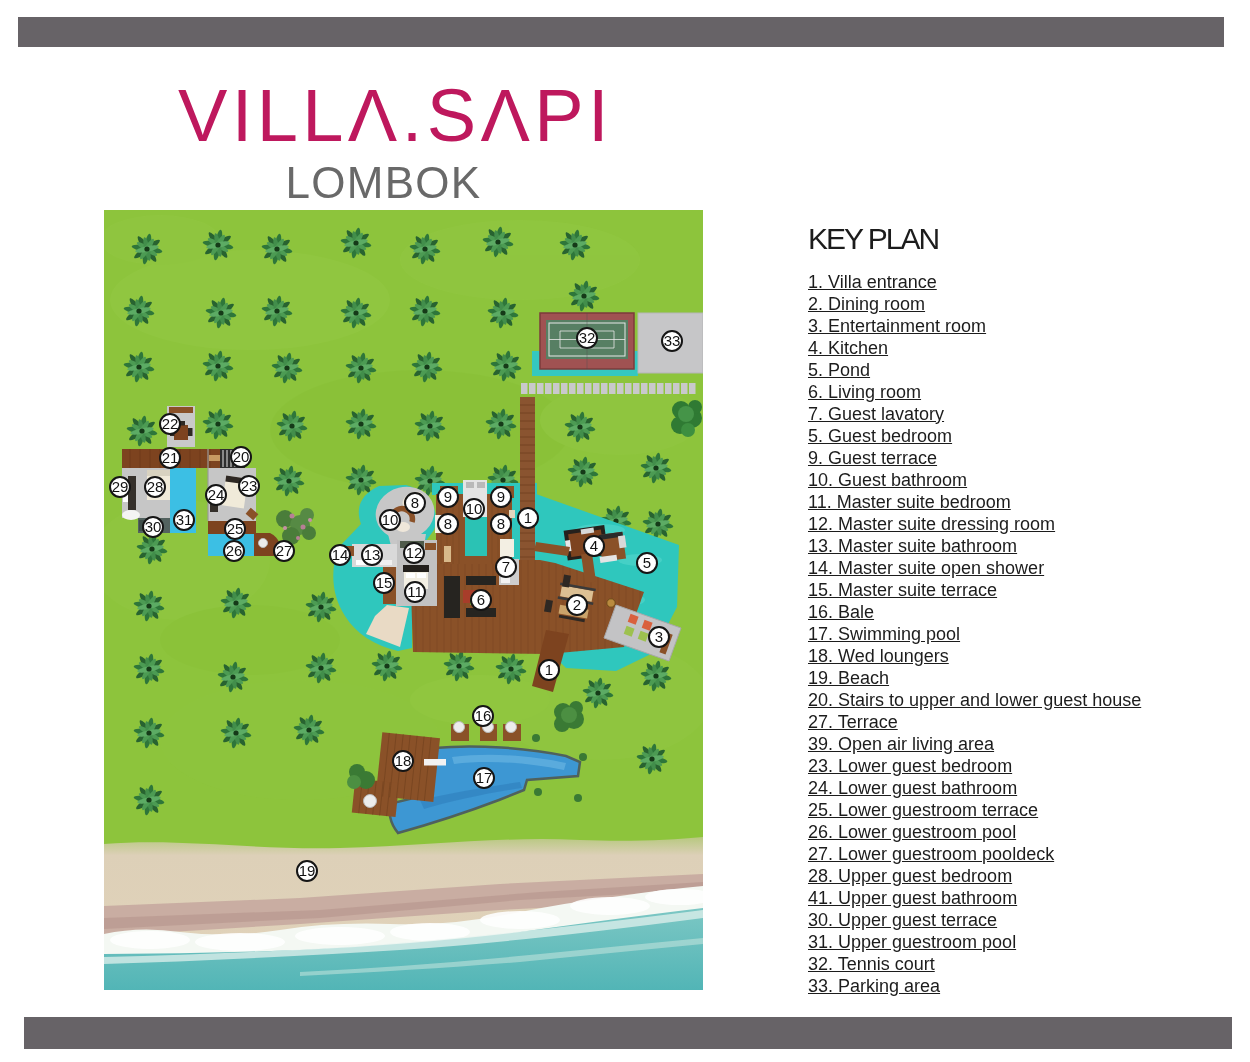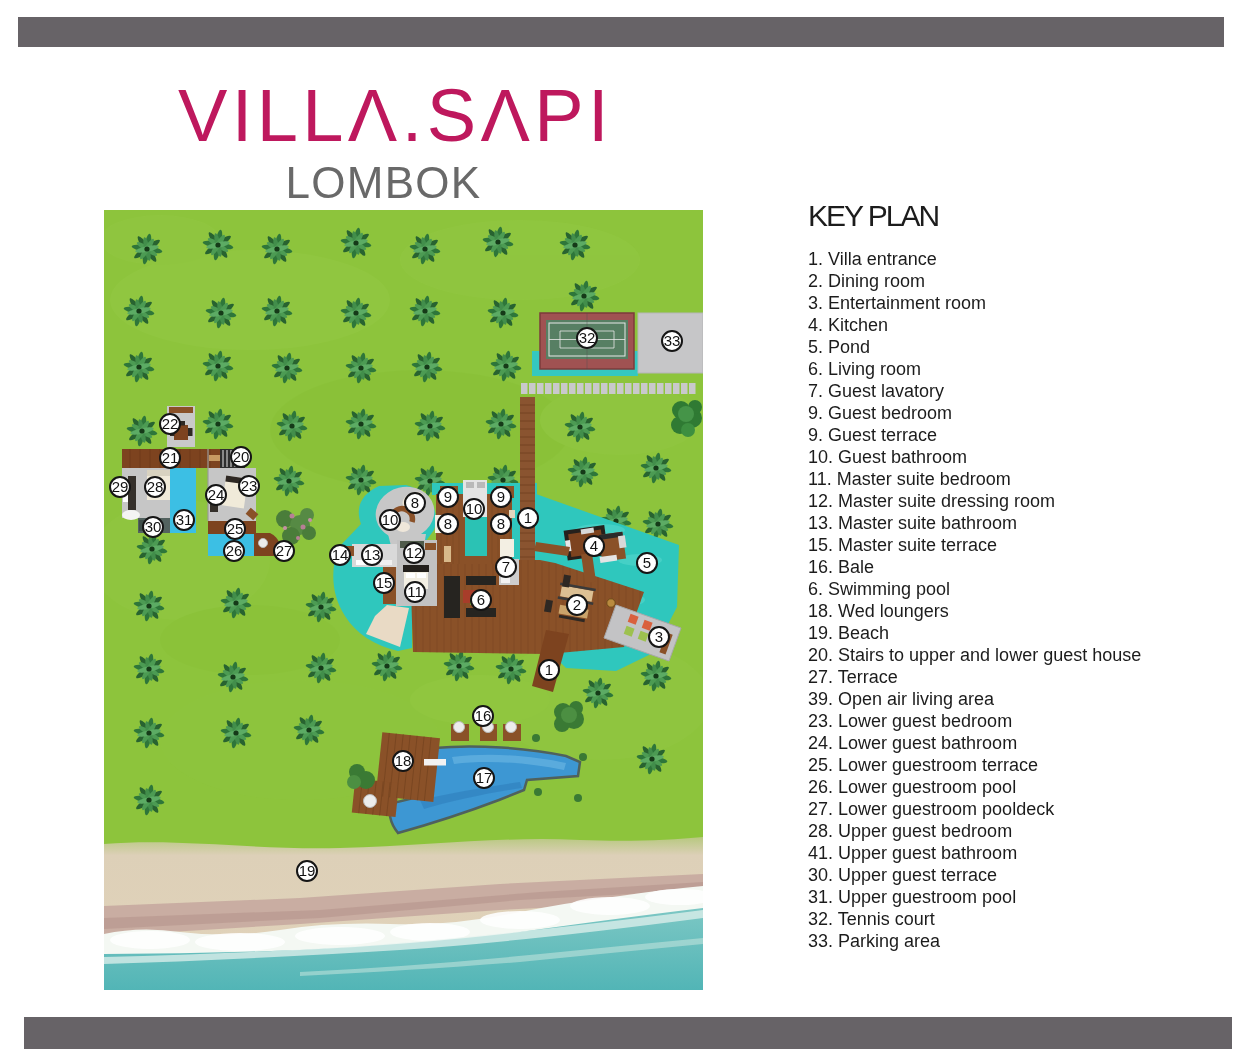--- a/index.html
+++ b/index.html
@@ -9,41 +9,42 @@
 </style>
 </head>
 <body>
 
 <div class="abs" style="left:18px;top:17px;width:1206px;height:30px;background:#676367;"></div>
 
 <div class="abs" style="left:12px;top:79px;width:767px;text-align:center;color:#be185d;font-size:74px;letter-spacing:4.4px;line-height:1;white-space:nowrap;">VILLΛ.SΛPI</div>
 
 <div class="abs" style="left:0;top:153px;width:767px;text-align:center;color:#696969;font-size:44px;letter-spacing:1.3px;line-height:1;margin-top:8px;">LOMBOK</div>
 
-<div class="abs" style="left:808px;top:201px;color:#1c1c1c;">
+<div class="abs" style="left:808px;top:224px;color:#1c1c1c;">
 
   <div style="font-size:30px;line-height:1;letter-spacing:-2px;">KEY PLAN</div>
 
-  <div style="font-size:18px;line-height:22px;margin-top:16.7px;">
+  <div style="font-size:18px;line-height:22px;margin-top:16.7px;text-decoration:underline;">
     <div>1. Villa entrance</div>
     <div>2. Dining room</div>
     <div>3. Entertainment room</div>
     <div>4. Kitchen</div>
     <div>5. Pond</div>
     <div>6. Living room</div>
     <div>7. Guest lavatory</div>
-    <div>9. Guest bedroom</div>
+    <div>5. Guest bedroom</div>
     <div>9. Guest terrace</div>
     <div>10. Guest bathroom</div>
     <div>11. Master suite bedroom</div>
     <div>12. Master suite dressing room</div>
     <div>13. Master suite bathroom</div>
+    <div>14. Master suite open shower</div>
     <div>15. Master suite terrace</div>
     <div>16. Bale</div>
-    <div>6. Swimming pool</div>
+    <div>17. Swimming pool</div>
     <div>18. Wed loungers</div>
     <div>19. Beach</div>
     <div>20. Stairs to upper and lower guest house</div>
     <div>27. Terrace</div>
     <div>39. Open air living area</div>
     <div>23. Lower guest bedroom</div>
     <div>24. Lower guest bathroom</div>
     <div>25. Lower guestroom terrace</div>
     <div>26. Lower guestroom pool</div>
     <div>27. Lower guestroom pooldeck</div>

